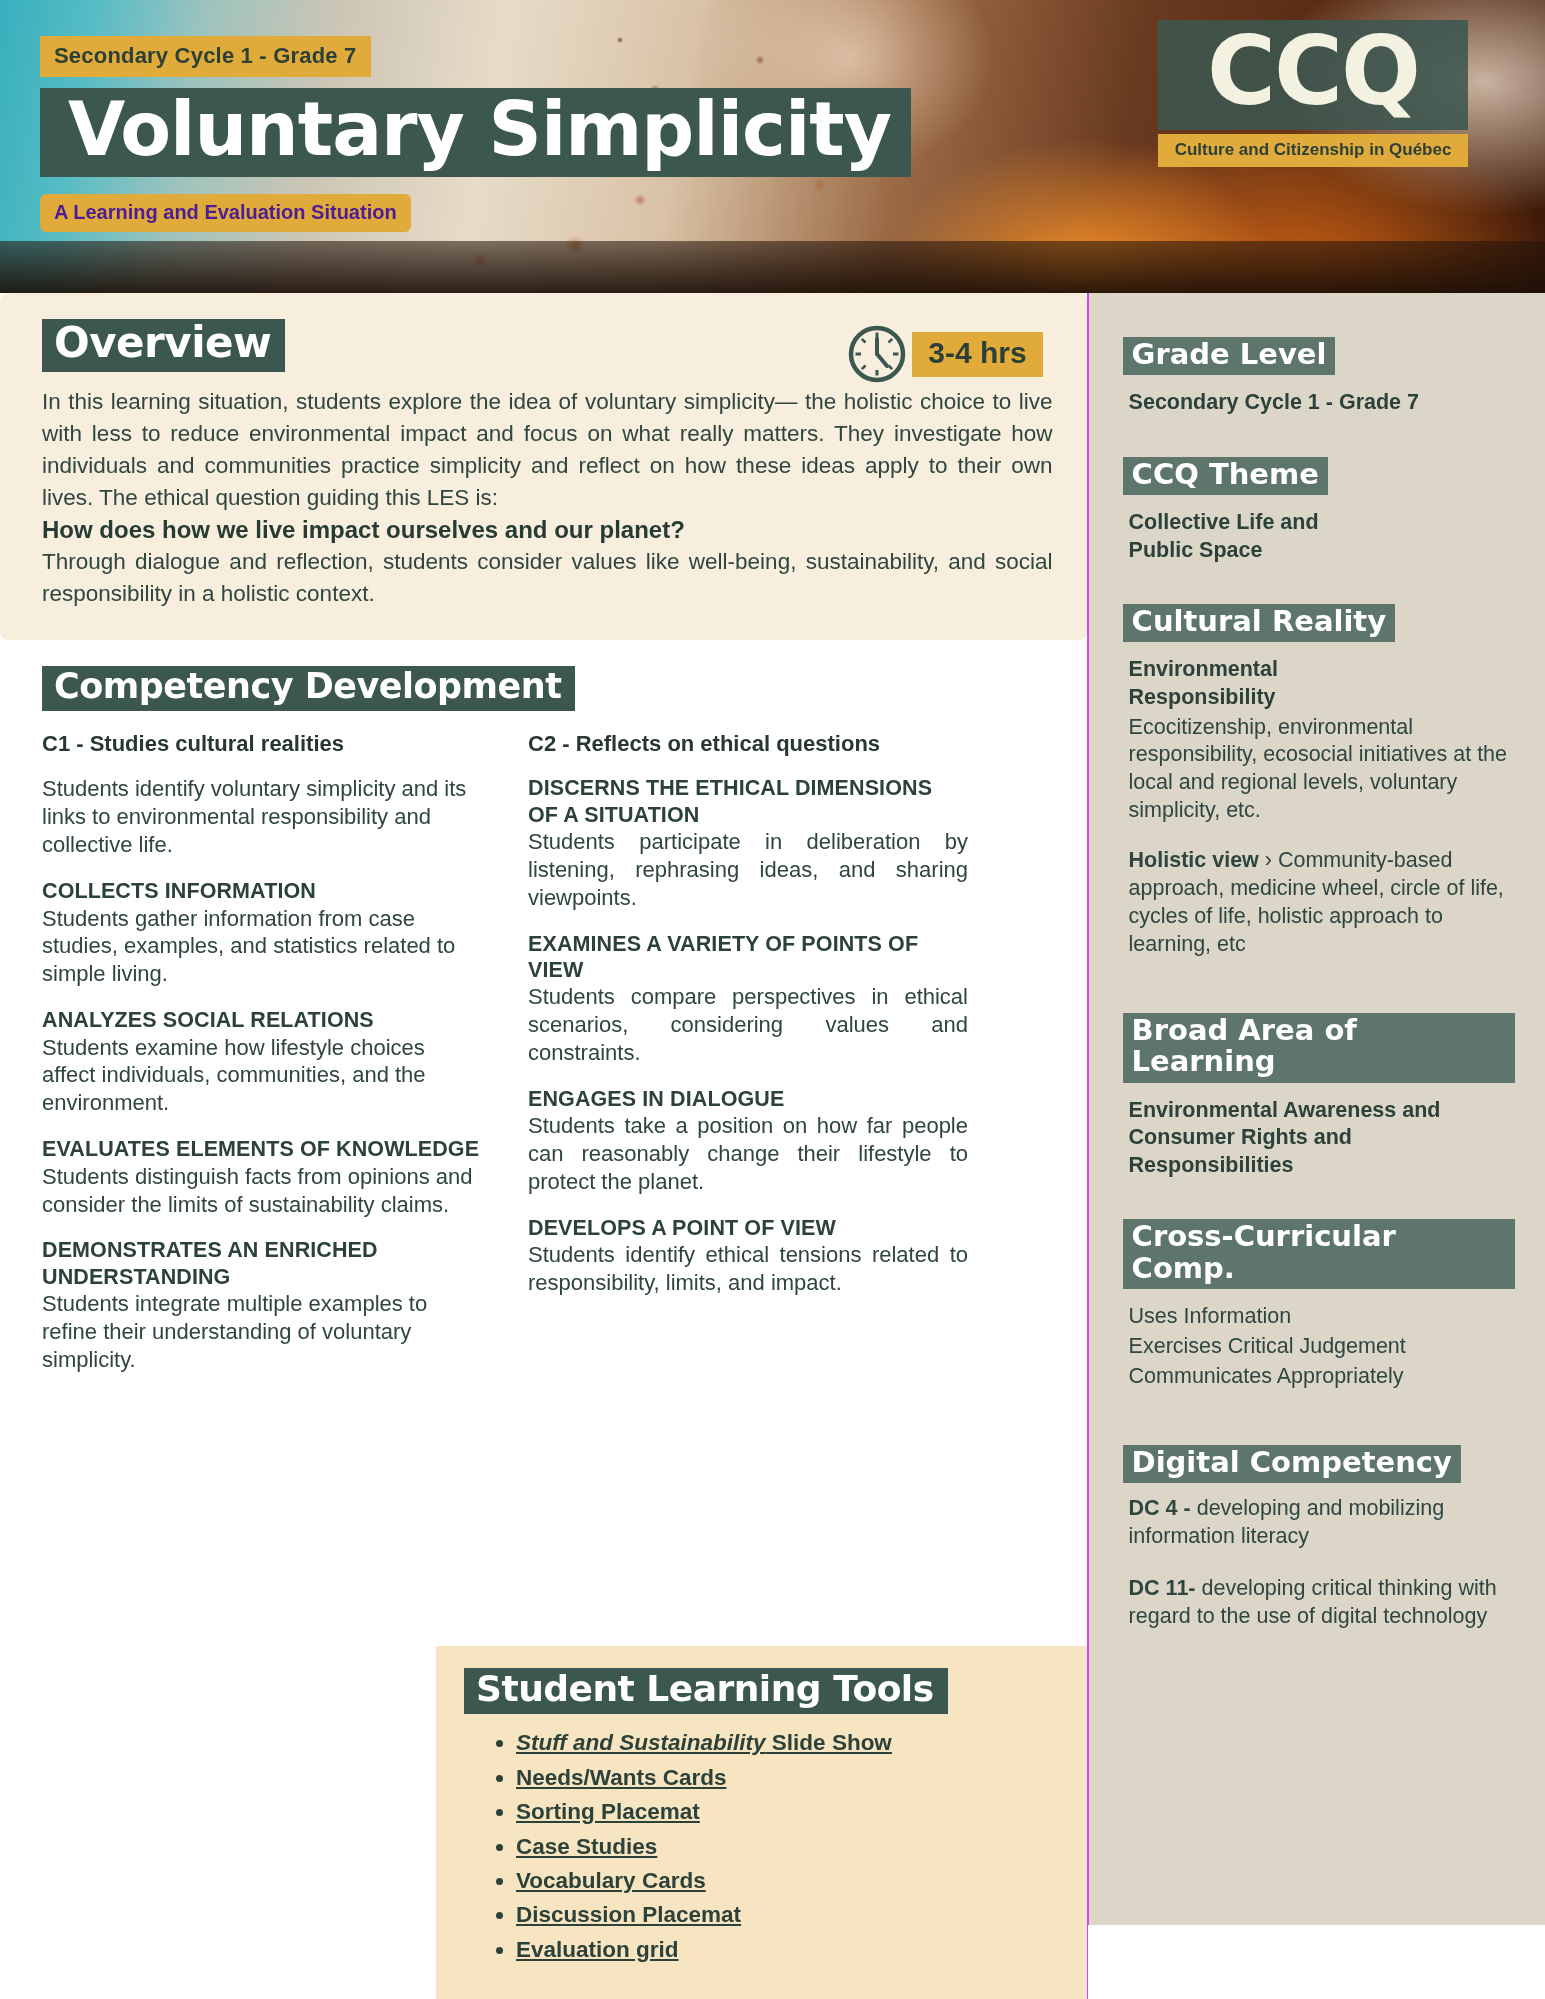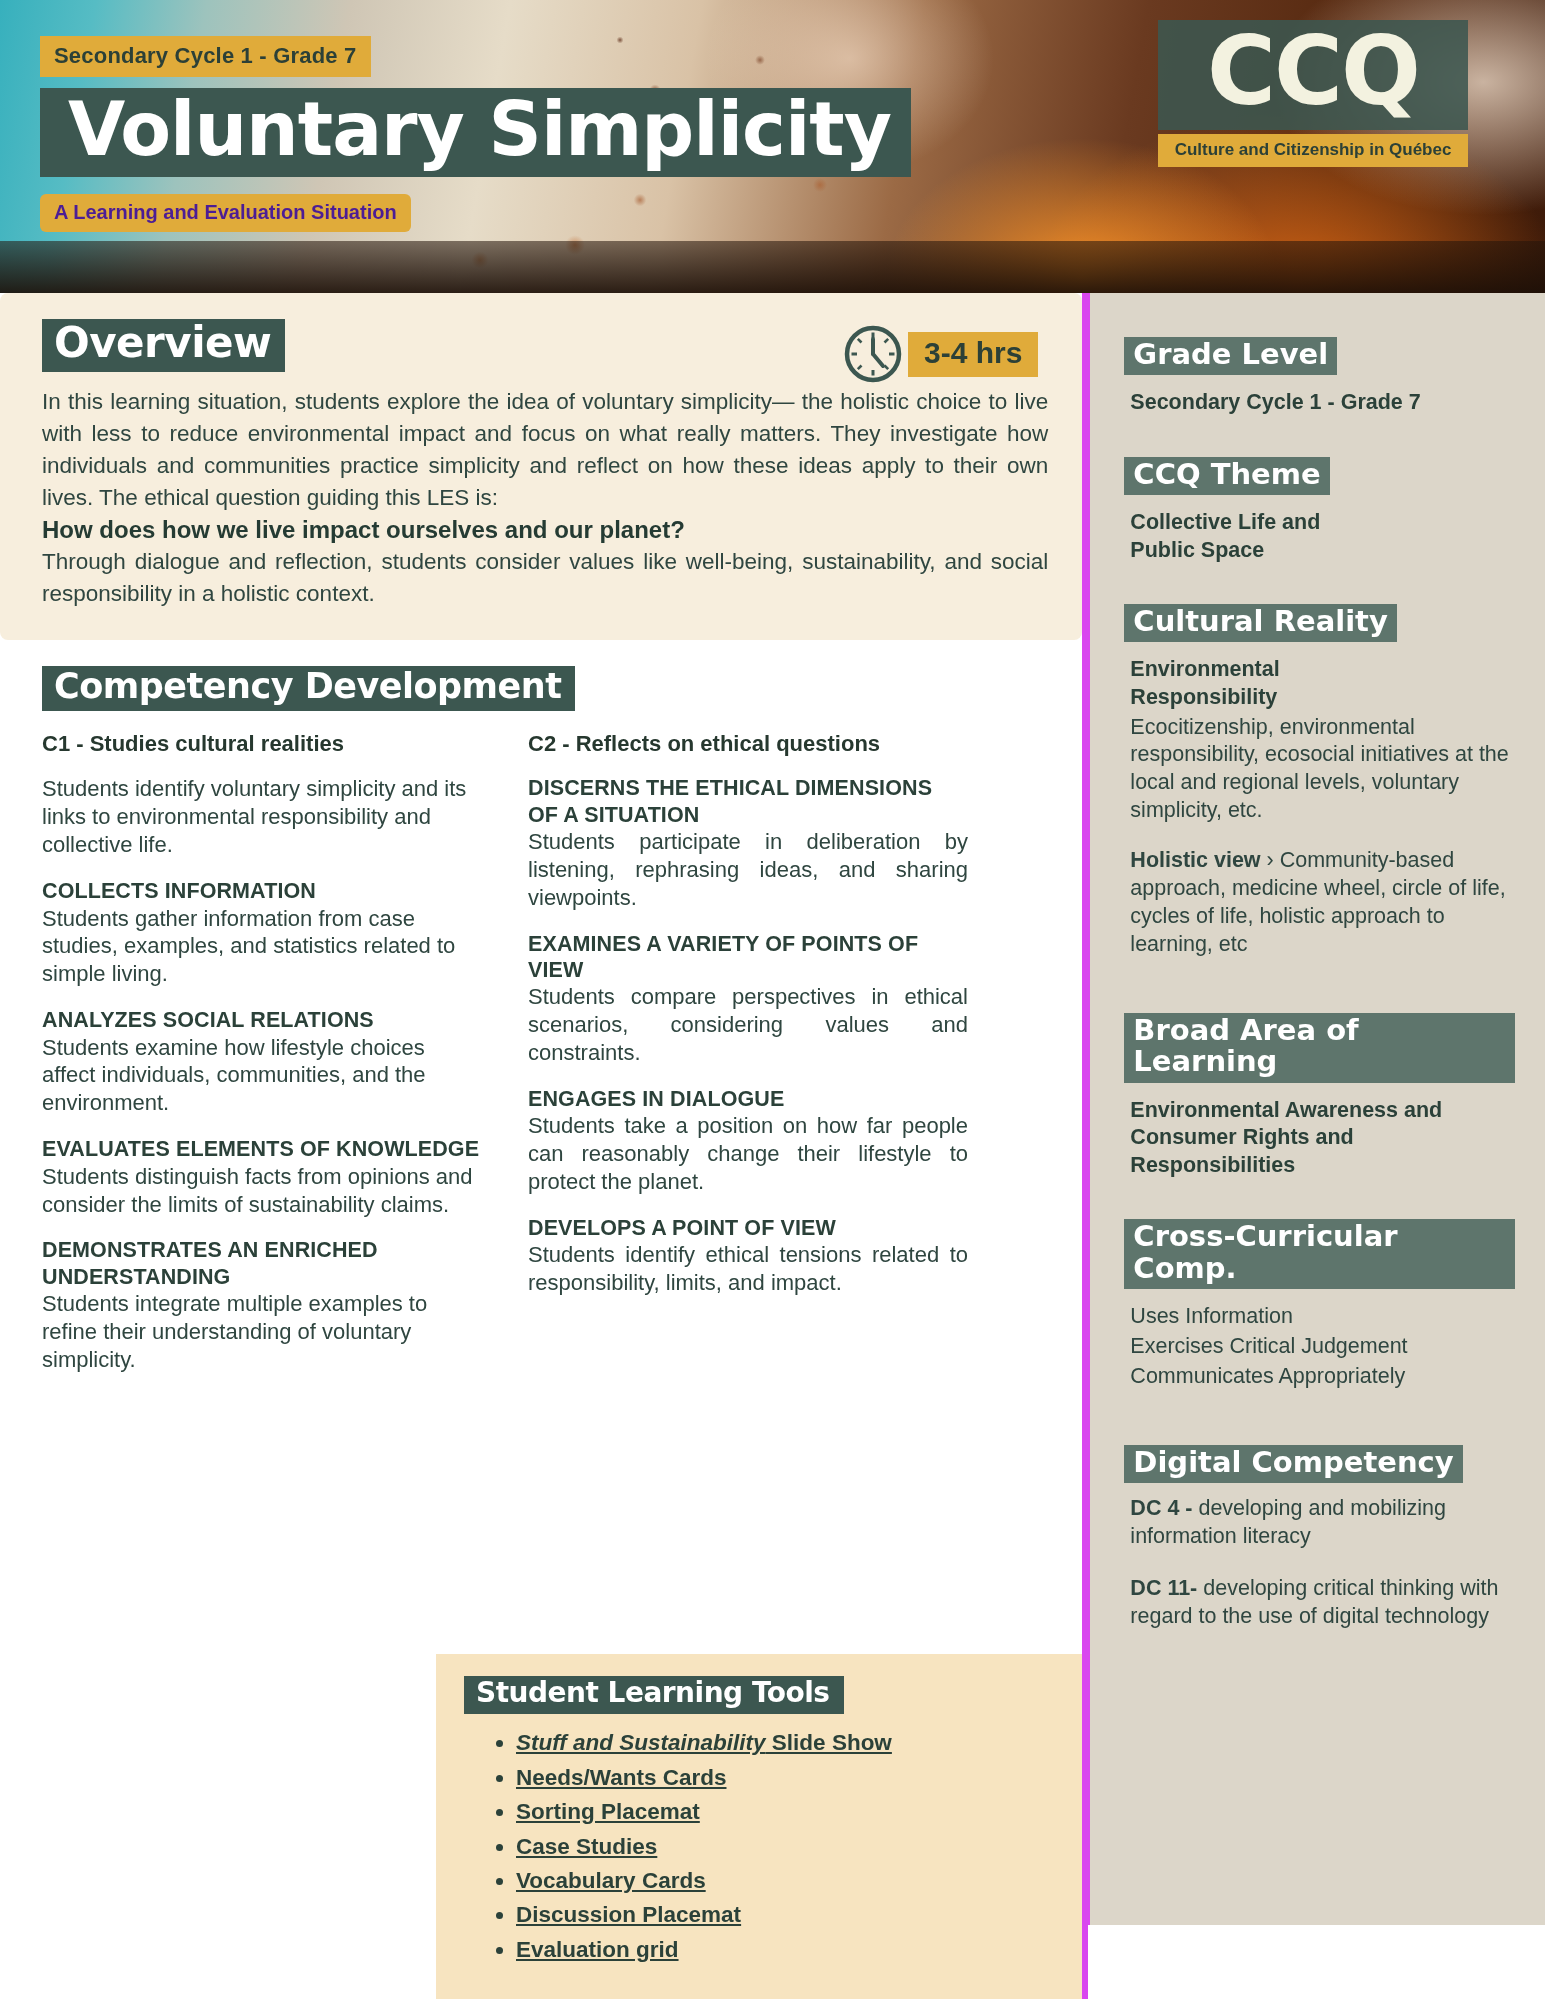--- a/index.html
+++ b/index.html
@@ -100,21 +100,21 @@
     font-weight:bold;
     font-size:17px;
     text-align:center;
     padding:6px 4px 7px 4px;
     margin-top:4px;
   }
 
   
   .body-wrap{position:relative;display:flex;width:100%;height:1706px;}
   .left-col{width:1088px;position:relative;background:#ffffff;}
-  .right-col{width:457px;background:#dcd6c9;border-left:8px solid #d946ef;position:relative;}
+  .right-col{width:457px;background:#dcd6c9;border-left:2px solid #d946ef;position:relative;}
 
   
   .overview{
     background:#f7eedd;
     padding:26px 34px 30px 42px;
     position:relative;
     min-height:290px;
     border-radius:8px;
   }
   .sec-title{
@@ -168,21 +168,21 @@
   .just .ind-d{text-align:justify;}
 
   
   .tools{
     position:absolute;left:436px;bottom:0;
     width:652px;
     background:#f7e4c0;
     padding:22px 10px 30px 28px;
     box-sizing:border-box;
   }
-  .tools-title{font-size:28px;line-height:1.05;}
+  .tools-title{font-size:36px;line-height:1.05;}
   .tools ul{margin:14px 0 0 0;padding-left:52px;}
   .tools li{
     font-size:22.5px;line-height:1.35;
     font-weight:bold;margin-bottom:4px;
     color:#2b4139;
   }
   .tools li span{text-decoration:underline;}
   .tools li .ital{font-style:italic;}
 
   

